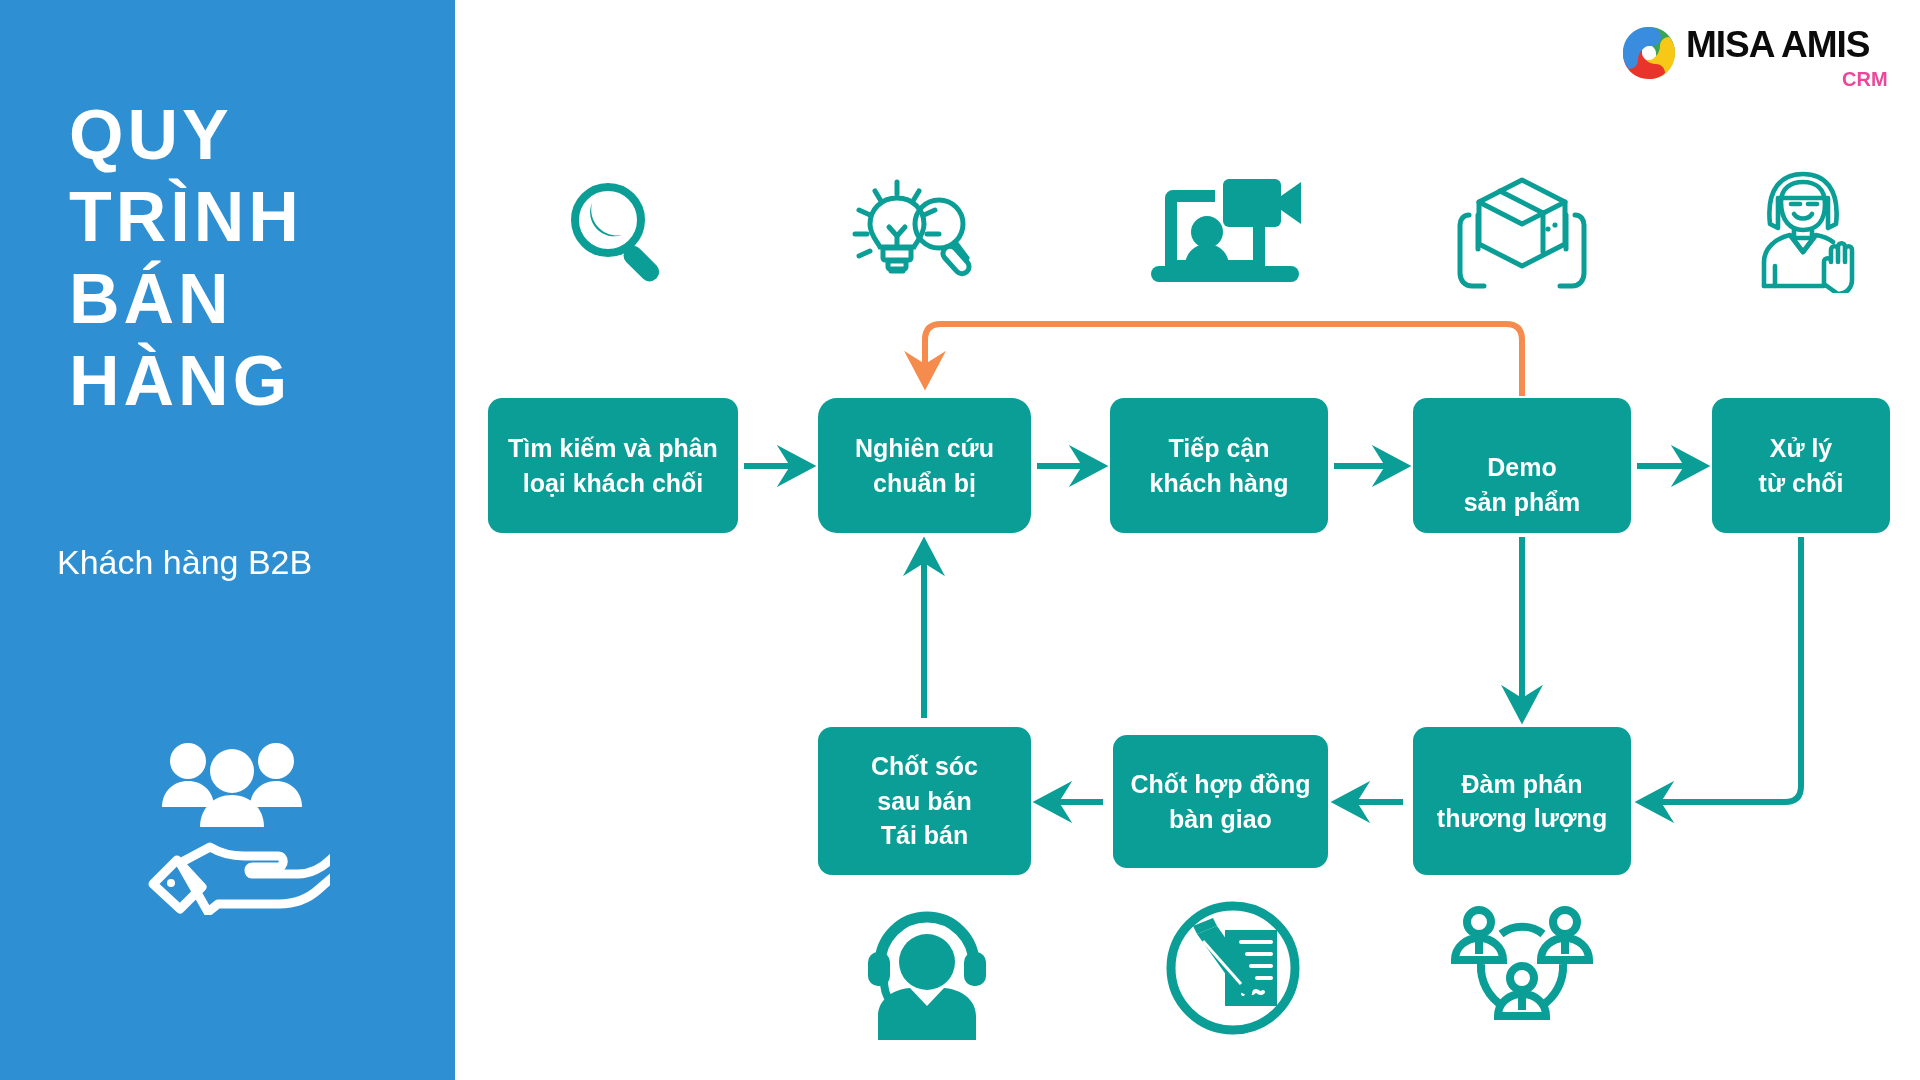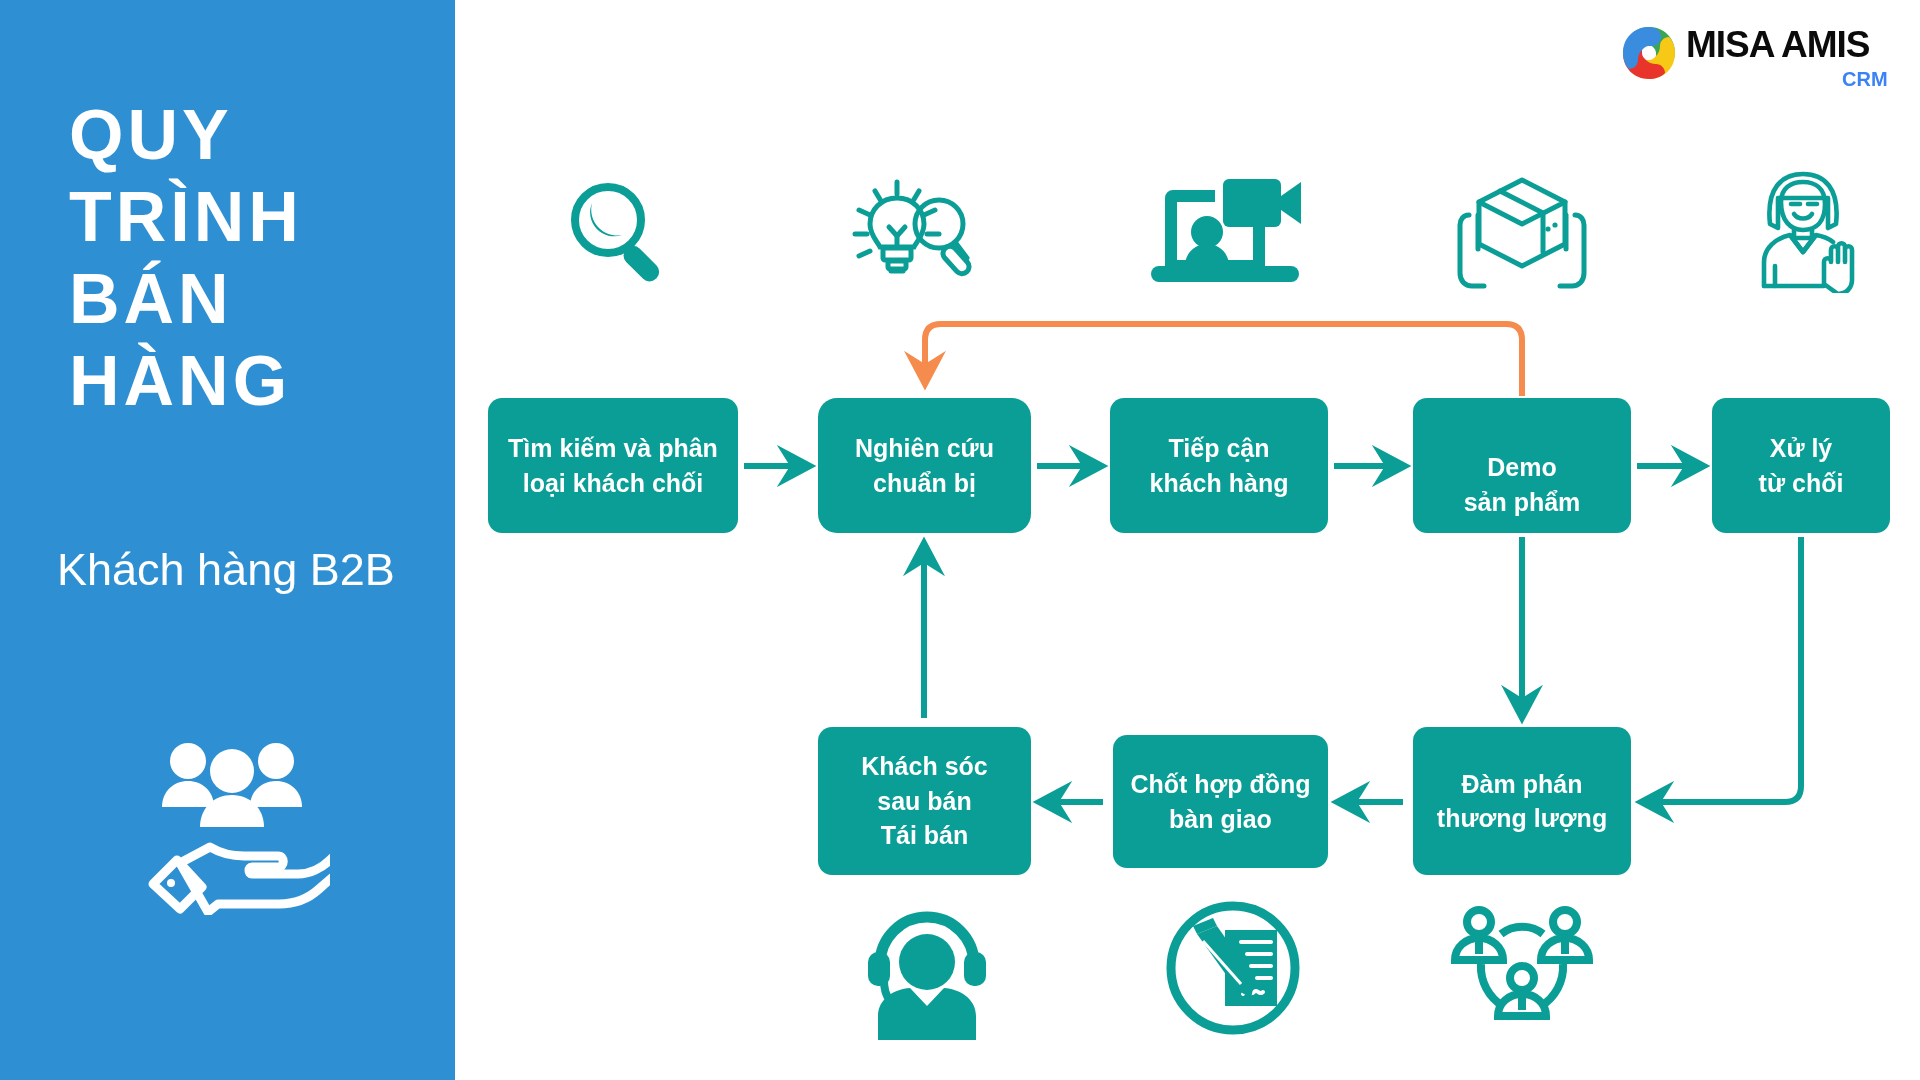--- a/index.html
+++ b/index.html
@@ -30,21 +30,21 @@
     font-size: 70px;
     font-weight: bold;
     line-height: 1.17;
     letter-spacing: 4px;
   }
   #sidebar-subtitle {
     position: absolute;
     left: 57px; top: 540px;
     width: 380px;
     color: #ffffff;
-    font-size: 45px;
+    font-size: 34px;
     font-weight: normal;
     line-height: 1.32;
     letter-spacing: 0px;
   }
   #sidebar-icon {
     position: absolute;
     left: 140px; top: 735px;
     width: 190px; height: 180px;
   }
 
@@ -63,21 +63,21 @@
     font-size: 37px;
     font-weight: bold;
     color: #0b0b0b;
     letter-spacing: -1px;
     white-space: nowrap;
   }
   #logo-sub {
     position: absolute; left: 222px; top: 46px;
     font-size: 20px;
     font-weight: bold;
-    color: #3b82f6;
+    color: #ec4899;
     letter-spacing: 0px;
   }
 
   
   .node {
     position: absolute;
     background: #0A9E96;
     border-radius: 14px;
     color: #ffffff;
     font-weight: bold;
@@ -379,21 +379,21 @@
 
   <div class="node" id="node-reject">
     <span>
       <span>Xử lý</span><br>
       <span>từ chối</span>
     </span>
   </div>
 
   <div class="node" id="node-care">
     <span>
-      <span>Khách sóc</span><br>
+      <span>Chốt sóc</span><br>
       <span>sau bán</span><br>
       <span>Tái bán</span>
     </span>
   </div>
 
   <div class="node" id="node-contract">
     <span>
       <span>Chốt hợp đồng</span><br>
       <span>bàn giao</span>
     </span>

